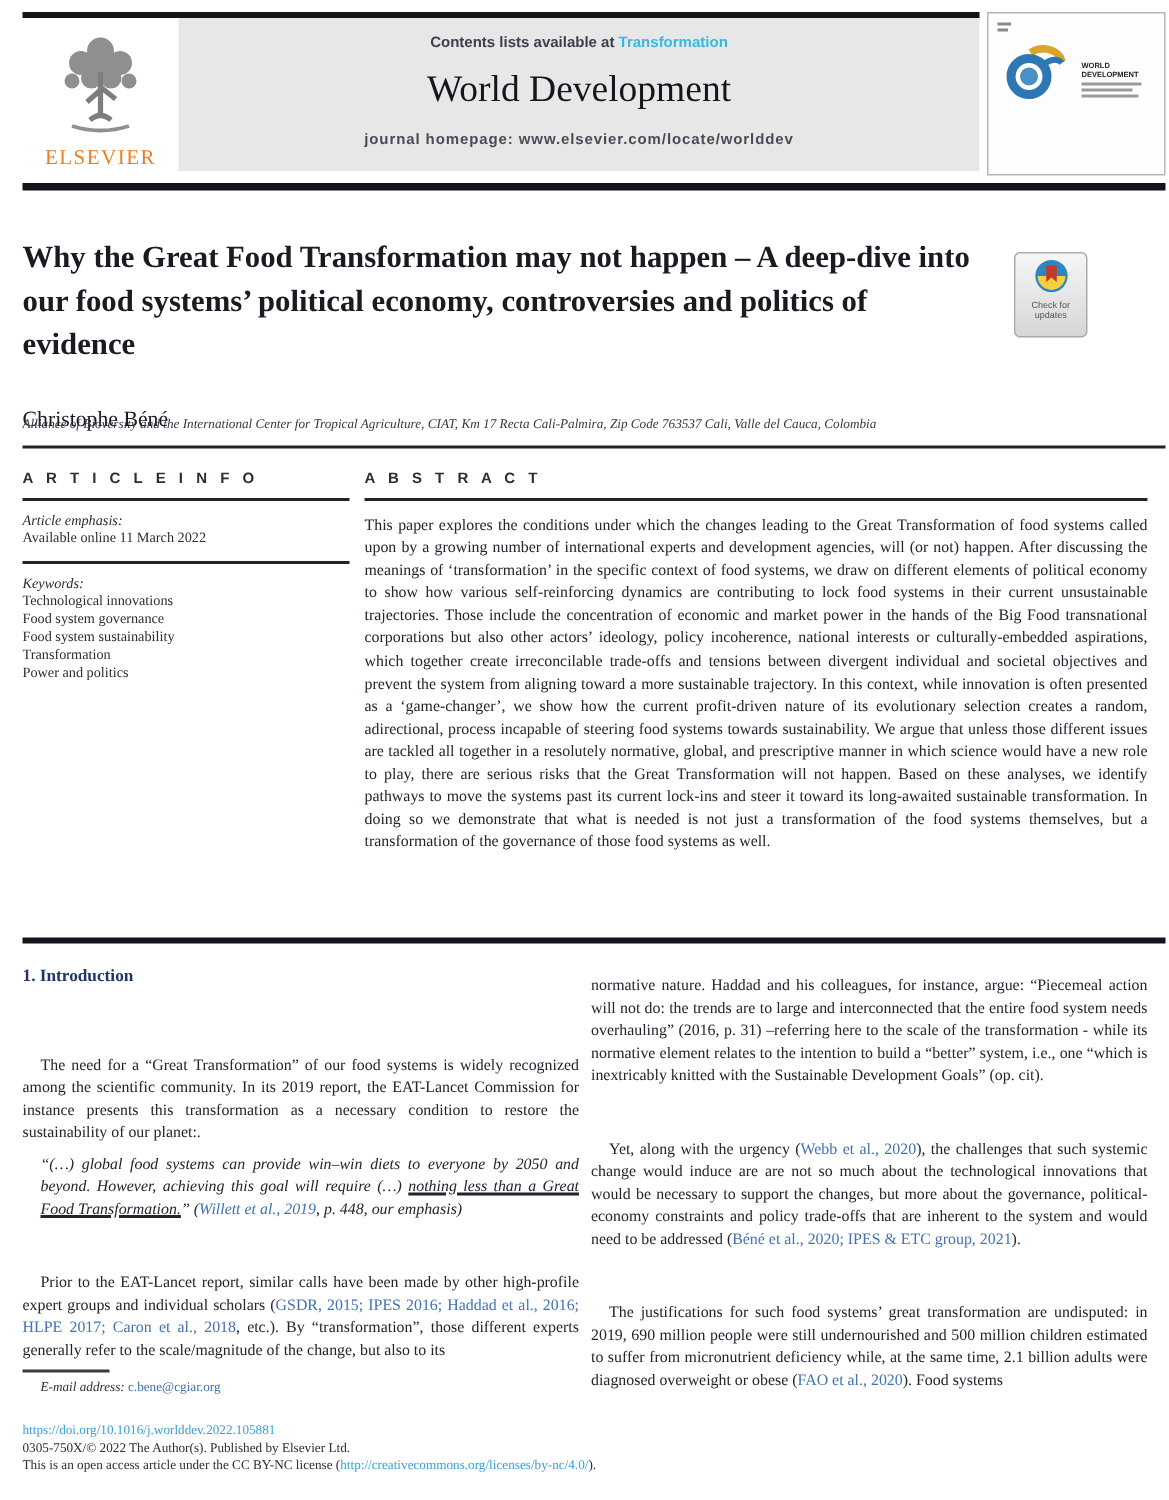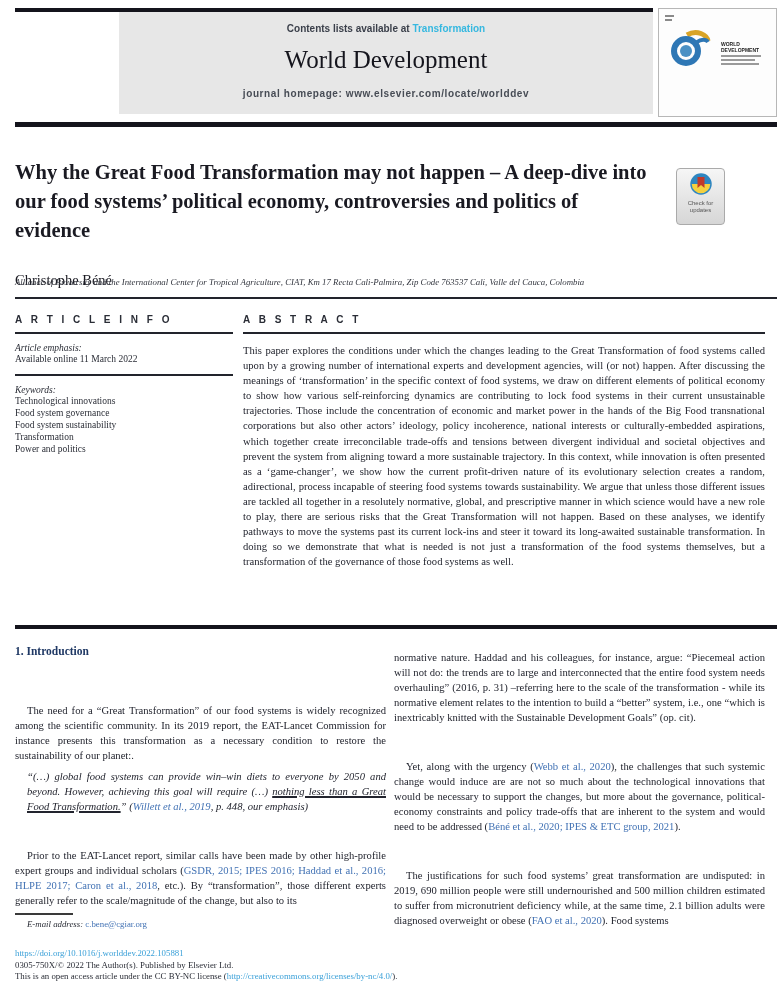--- a/index.html
+++ b/index.html
@@ -65,20 +65,37 @@
   .footer{position:absolute;left:15px;top:948px;font-size:8.8px;line-height:11.5px;color:#2a2d36;}
 </style>
 </head>
 <body>
 
 <div class="page">
 
   <div class="top-rule"></div>
 
   <div class="header-box">
+    <div class="logo-area">
+      <svg width="66" height="74" viewBox="0 0 66 74">
+        <g fill="#8f8f8f">
+          <circle cx="33" cy="16" r="9"></circle>
+            <circle cx="20" cy="24" r="8"></circle>
+            <circle cx="46" cy="24" r="8"></circle>
+          <circle cx="27" cy="34" r="7"></circle>
+            <circle cx="40" cy="34" r="7"></circle>
+            <circle cx="14" cy="36" r="5"></circle>
+          <circle cx="52" cy="36" r="5"></circle>
+            <circle cx="33" cy="27" r="8"></circle>
+        </g>
+        <path d="M33 30 L33 60 M33 42 L24 50 M33 40 L43 48 M26 62 Q33 56 40 62" stroke="#7d7d7d" stroke-width="3.5" fill="none"></path>
+        <path d="M14 66 Q33 72 52 66" stroke="#8f8f8f" stroke-width="2.5" fill="none"></path>
+      </svg>
+      <div class="els-word">ELSEVIER</div>
+    </div>
     <div class="gray-box">
       <div class="contents-line">
         <span>Contents lists available at </span><a class="sd-link">Transformation</a>
       </div>
       <div class="journal-title">World Development</div>
       <div class="homepage-line">journal homepage: www.elsevier.com/locate/worlddev</div>
     </div>
   </div>
 
   <div class="cover-box">

